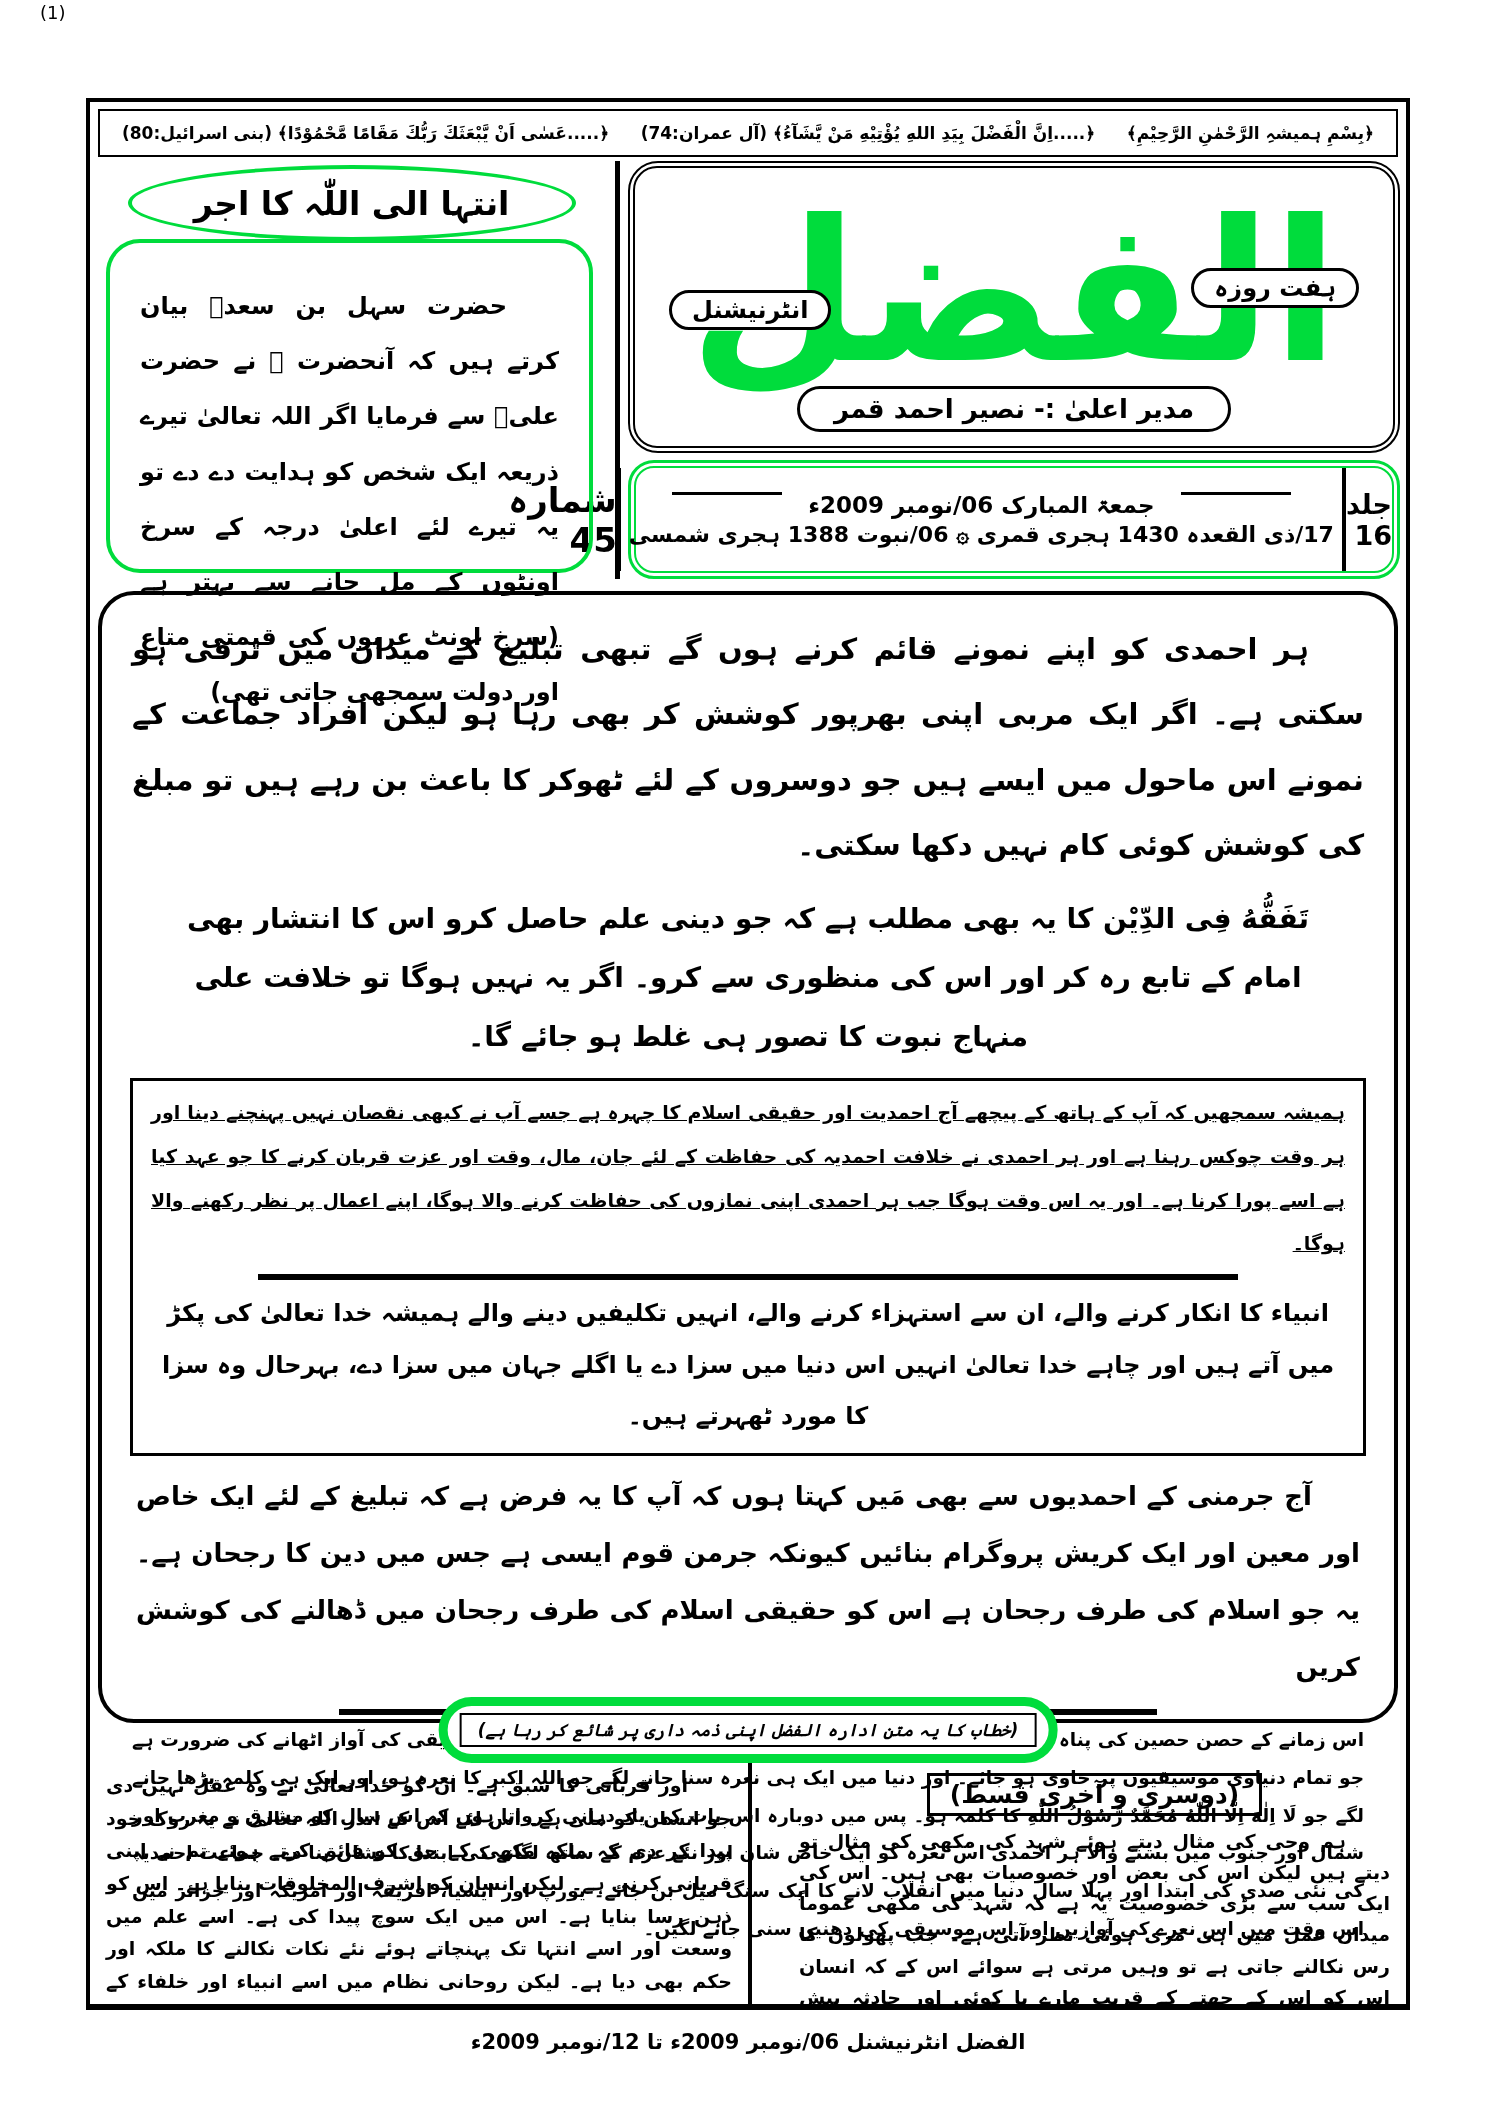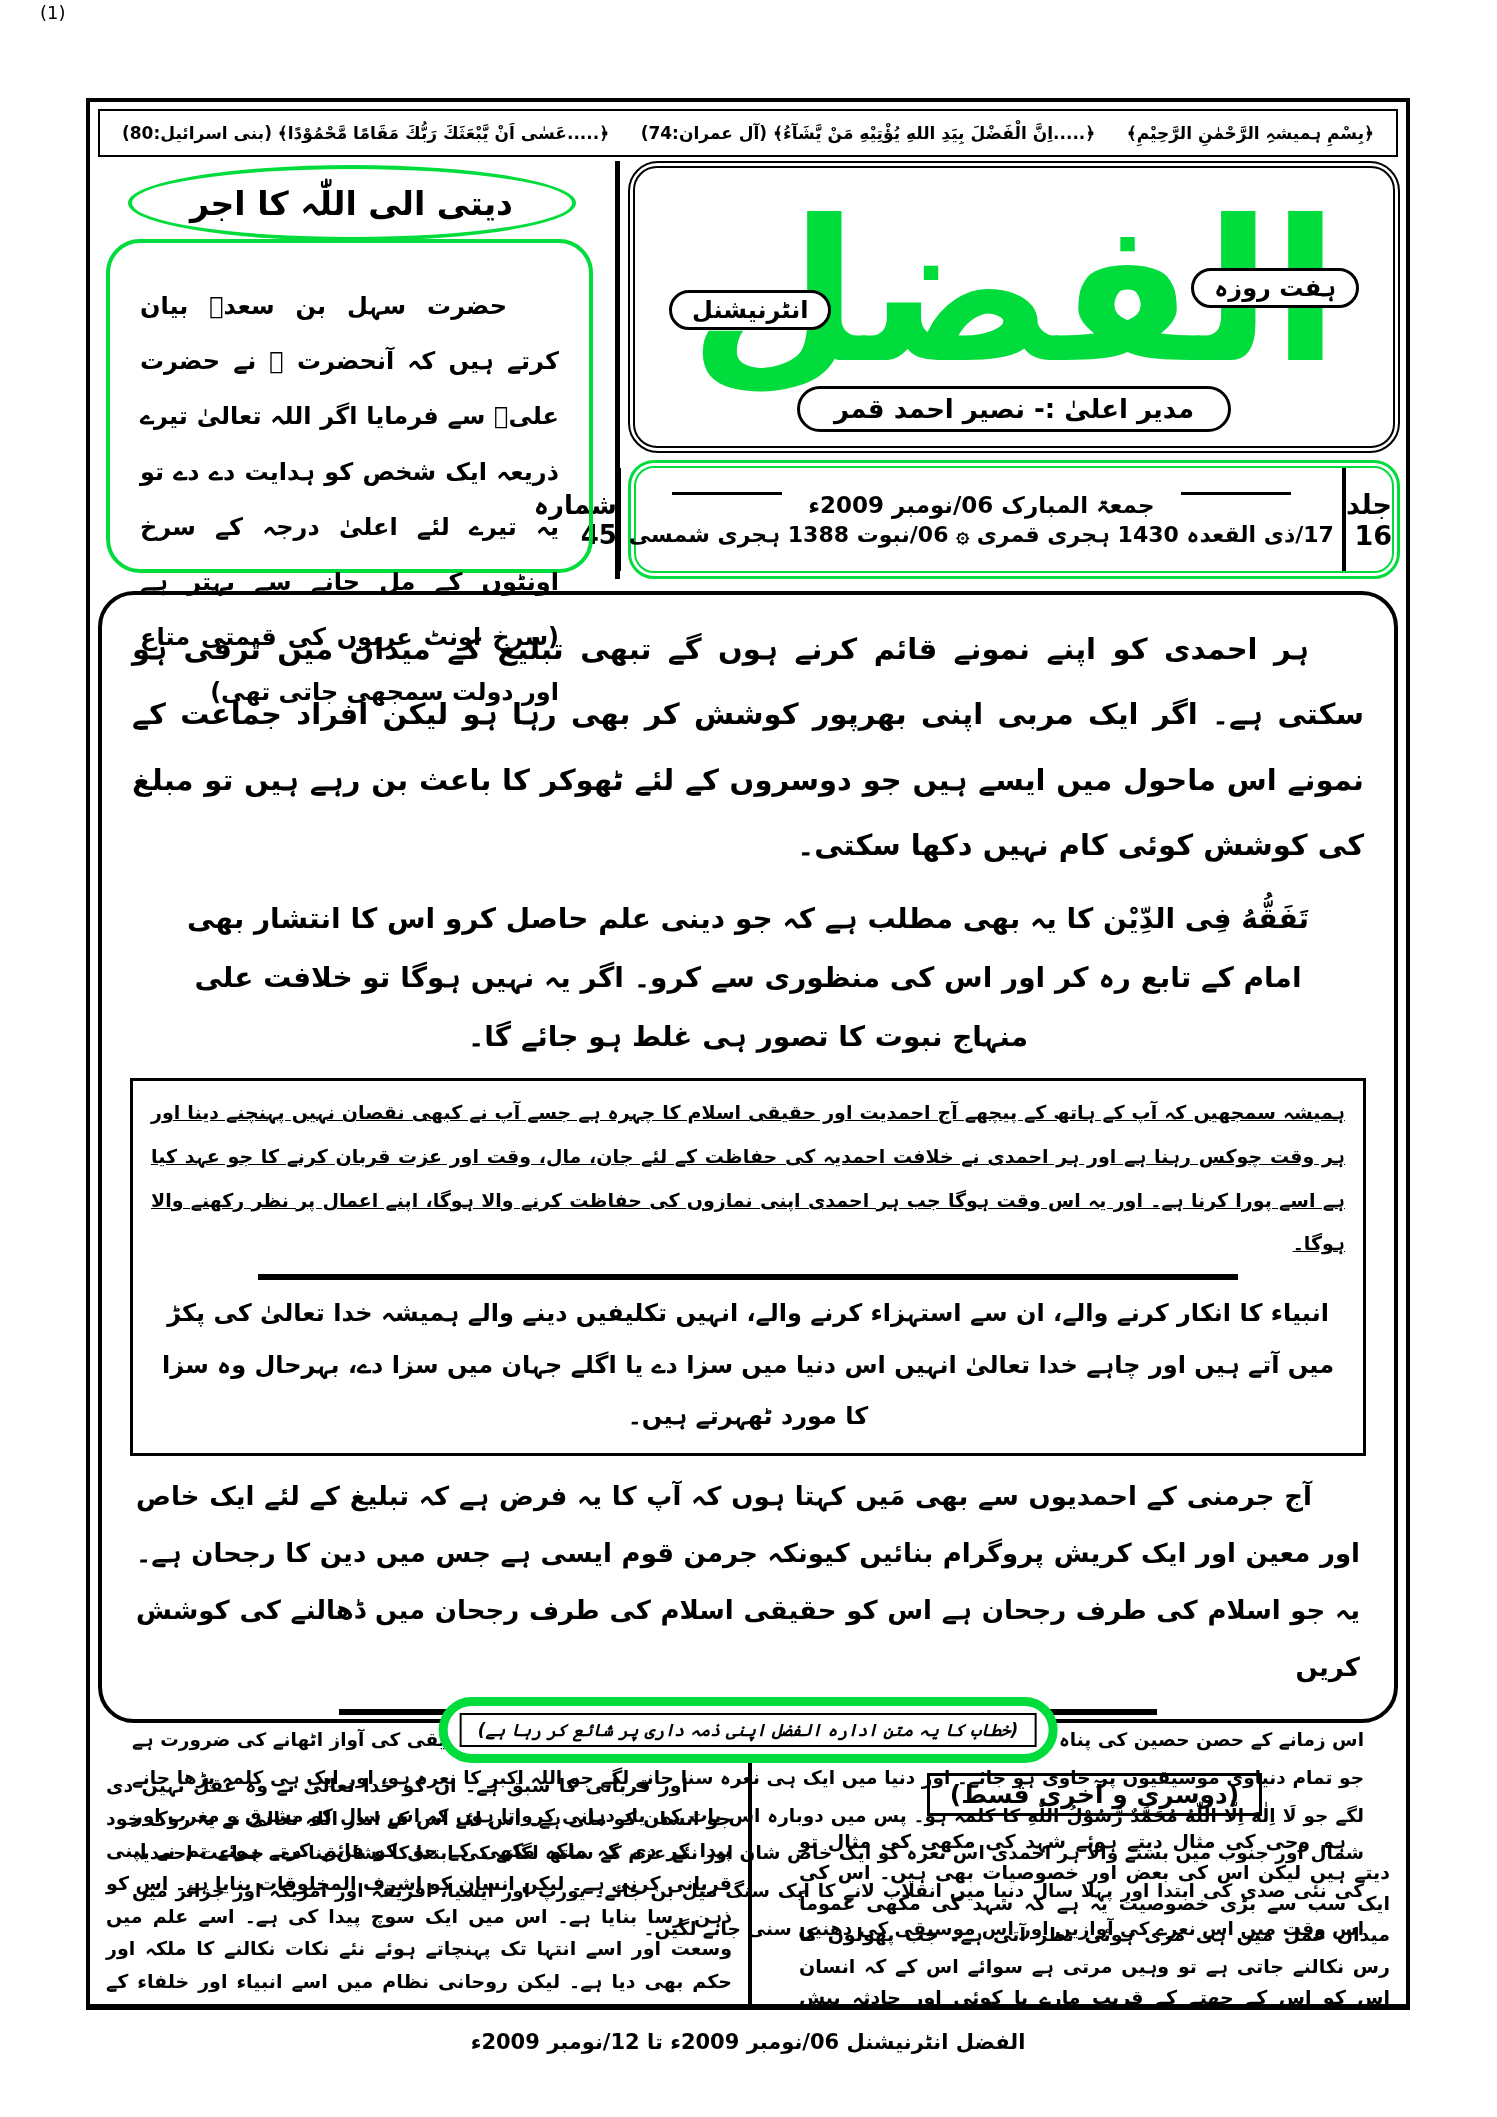--- a/index.html
+++ b/index.html
@@ -40,21 +40,21 @@
     padding:3px 20px;font-size:24px;font-weight:bold;white-space:nowrap;z-index:3;
   }
   .pill-weekly{top:100px;right:34px;}
   .pill-intl{top:122px;left:34px;}
   .pill-editor{bottom:14px;left:50%;transform:translateX(-50%);font-size:26px;padding:5px 34px;}
   
   .date-box{margin-top:7px;border:3px solid var(--green);border-radius:26px;padding:3px;flex:1;box-sizing:border-box;}
   .date-box-in{border:2.5px solid var(--green);border-radius:20px;height:100%;box-sizing:border-box;display:flex;direction:rtl;align-items:stretch;}
   .date-cell{display:flex;align-items:center;justify-content:center;font-weight:bold;}
   .date-vol{width:104px;font-size:27px;border-left:4px solid #000;}
-  .date-issue{width:128px;font-size:26px;border-right:4px solid #000;}
+  .date-issue{width:128px;font-size:34px;border-right:4px solid #000;}
   .date-center{flex:1;flex-direction:column;padding:4px 8px;}
   .date-line1{font-size:23px;display:flex;align-items:flex-start;gap:26px;}
   .dash{display:inline-block;width:110px;border-top:3.5px solid #000;}
   .date-line2{font-size:22px;margin-top:4px;white-space:nowrap;}
   
   .hadith-box{
     position:absolute;left:10px;right:14px;top:78px;bottom:6px;
     border:4.5px solid var(--green);border-radius:34px;box-sizing:border-box;
     padding:36px 30px 10px;
   }
@@ -143,21 +143,21 @@
             <div class="date-line2 u">17/ذی القعدہ 1430 ہجری قمری ۞ 06/نبوت 1388 ہجری شمسی</div>
           </div>
           <div class="date-cell date-issue u">شمارہ 45</div>
         </div>
       </div>
     </div>
 
     <div class="vdivider"></div>
 
     <div class="hadith-col">
-      <div class="hadith-title u">دیتی الی اللّٰہ کا اجر</div>
+      <div class="hadith-title u">انتہا الی اللّٰہ کا اجر</div>
       <div class="hadith-box">
         <div class="hadith-body u">حضرت سہل بن سعدؓ بیان کرتے ہیں کہ آنحضرت ﷺ نے حضرت علیؓ سے فرمایا اگر اللہ تعالیٰ تیرے ذریعہ ایک شخص کو ہدایت دے دے تو یہ تیرے لئے اعلیٰ درجہ کے سرخ اونٹوں کے مل جانے سے بہتر ہے (سرخ اونٹ عربوں کی قیمتی متاع اور دولت سمجھی جاتی تھی)</div>
       </div>
     </div>
 
   </div>
 
   <div class="main-box">
     <div class="p1 u">ہر احمدی کو اپنے نمونے قائم کرنے ہوں گے تبھی تبلیغ کے میدان میں ترقی ہو سکتی ہے۔ اگر ایک مربی اپنی بھرپور کوشش کر بھی رہا ہو لیکن افراد جماعت کے نمونے اس ماحول میں ایسے ہیں جو دوسروں کے لئے ٹھوکر کا باعث بن رہے ہیں تو مبلغ کی کوشش کوئی کام نہیں دکھا سکتی۔</div>
     <div class="p2 u">تَفَقُّهُ فِی الدِّیْن کا یہ بھی مطلب ہے کہ جو دینی علم حاصل کرو اس کا انتشار بھی امام کے تابع رہ کر اور اس کی منظوری سے کرو۔ اگر یہ نہیں ہوگا تو خلافت علی منہاج نبوت کا تصور ہی غلط ہو جائے گا۔</div>

